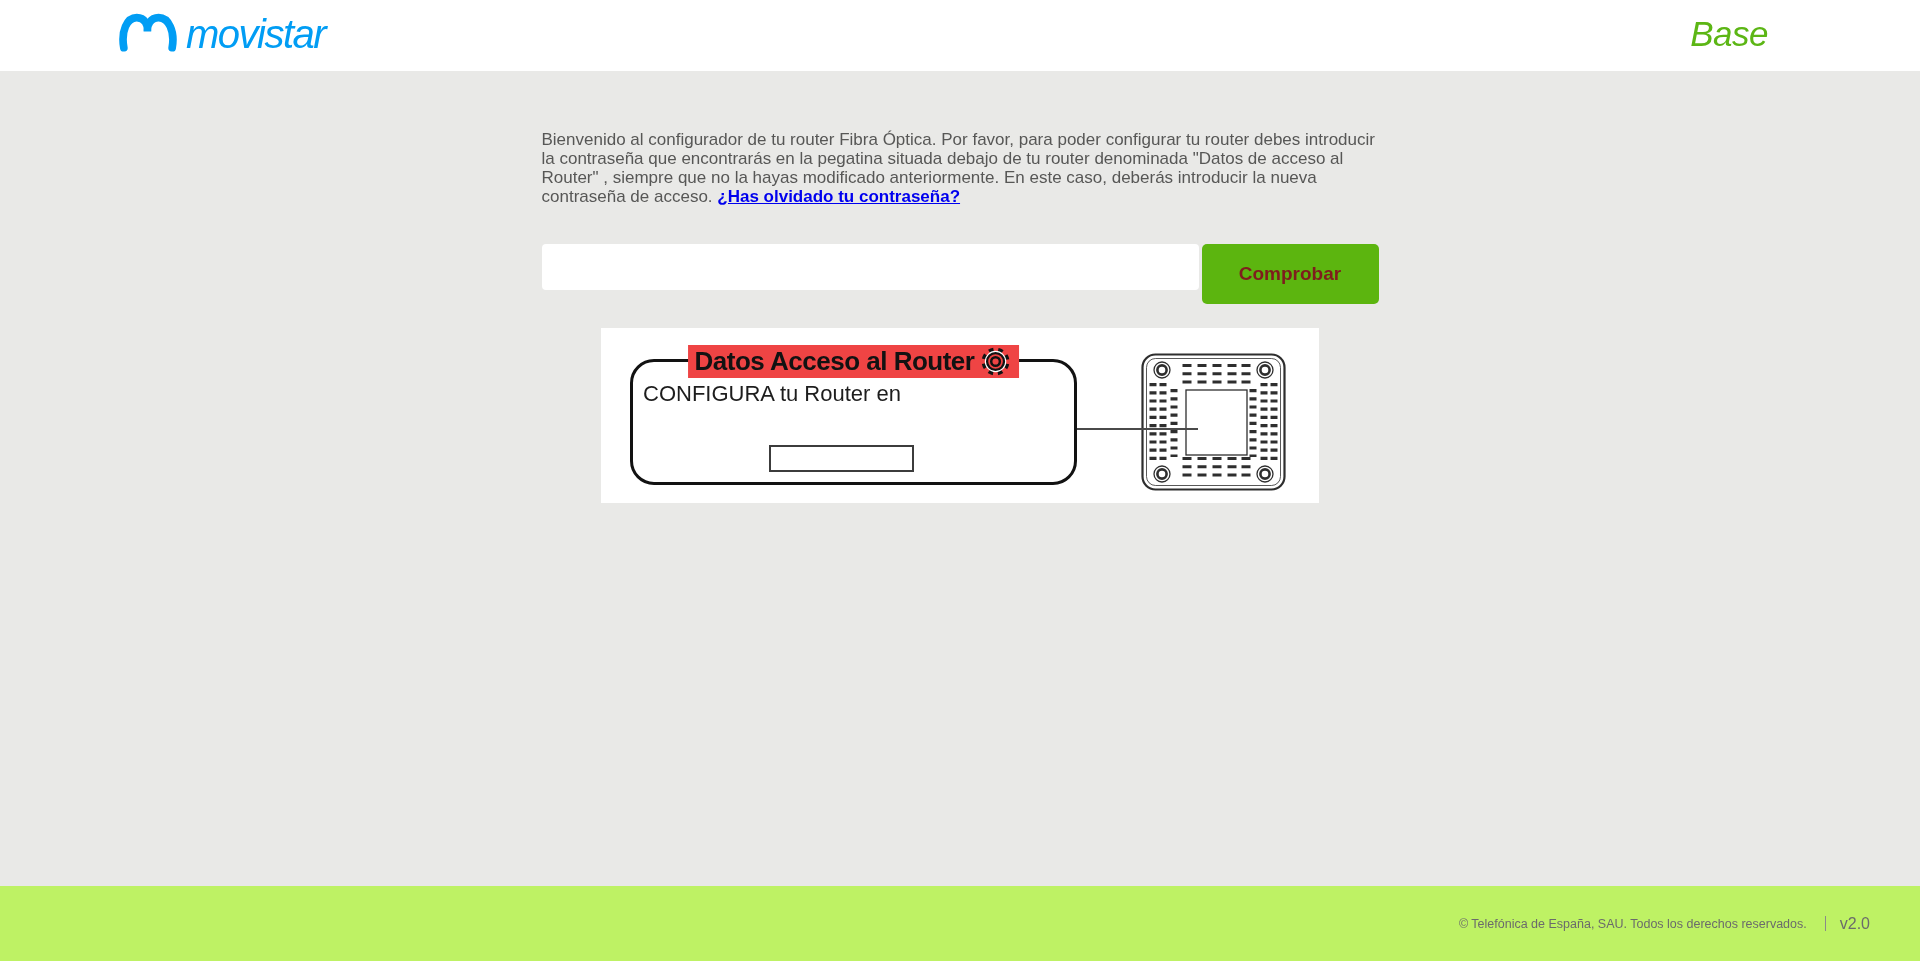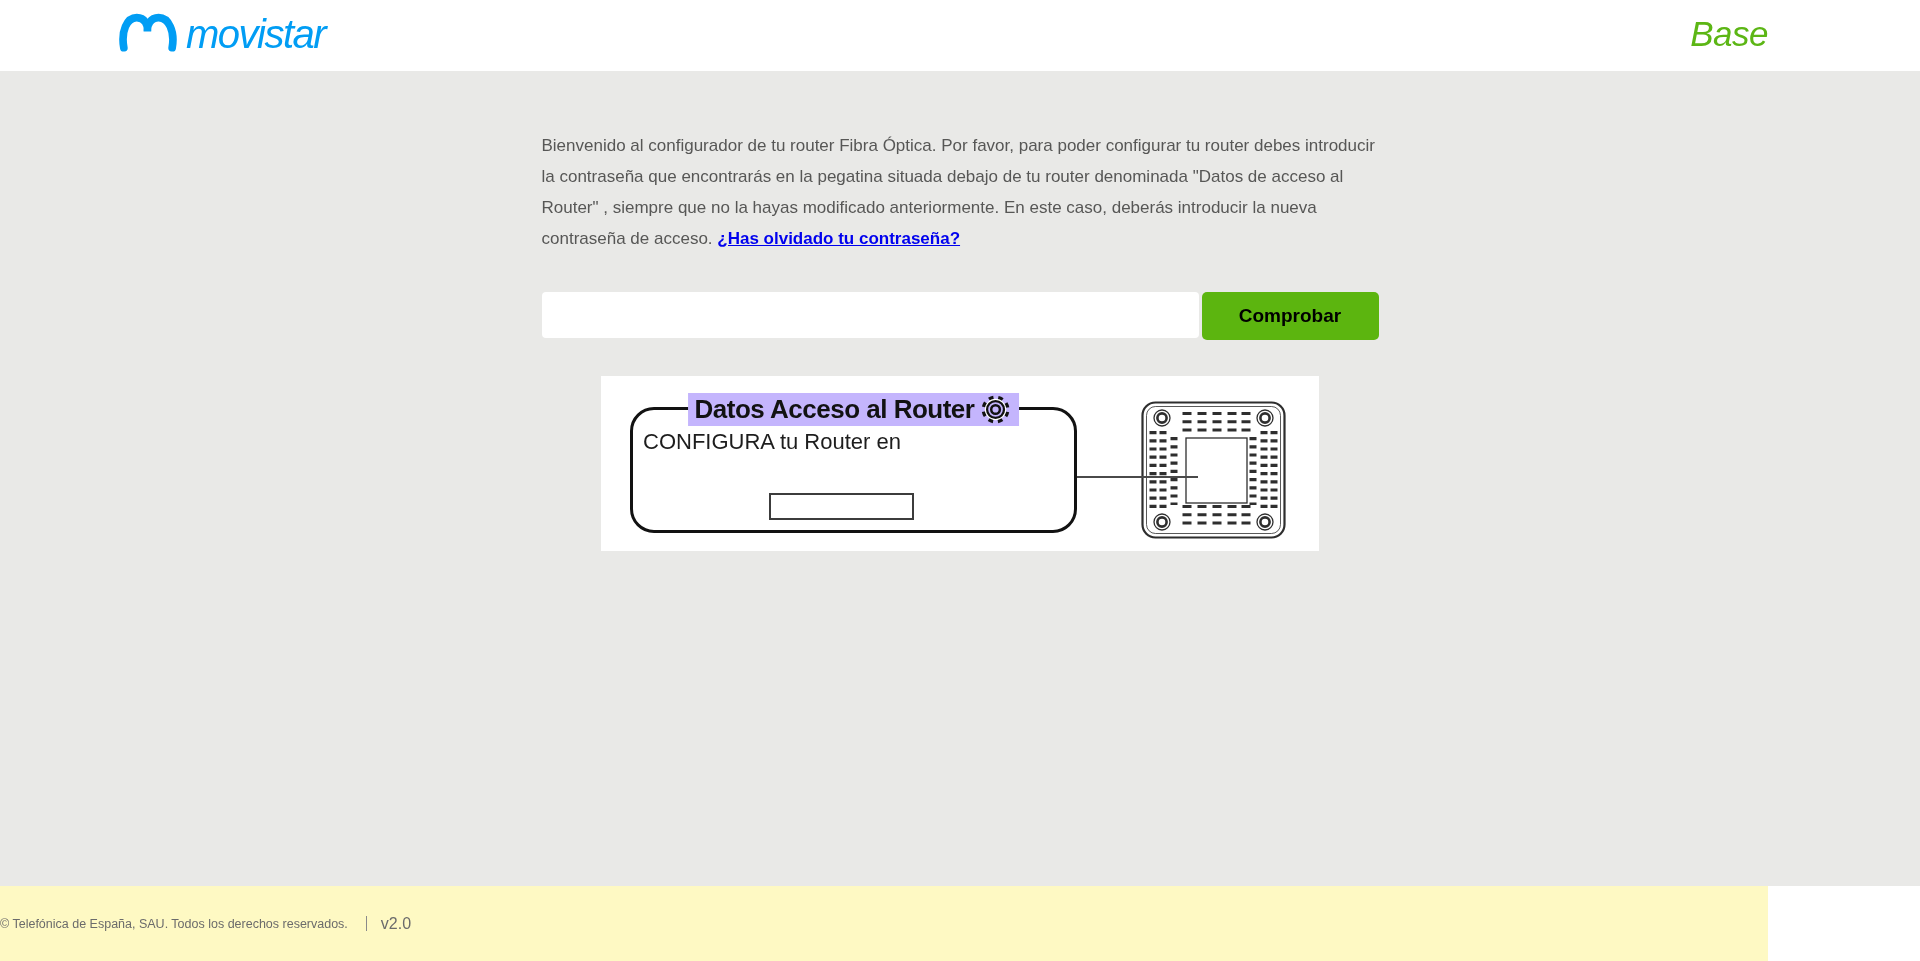--- a/index.html
+++ b/index.html
@@ -12,52 +12,52 @@
   .brand-m { width:60px; height:46px; }
   .brand-text { font-size:40px; font-weight:500; letter-spacing:-1.5px;
                 color:#019df4; line-height:1; margin-left:8px; padding-bottom:2px; }
   .product { position:absolute; right:152px; top:14px; font-size:35px; font-weight:500;
              color:#5cb615; letter-spacing:-0.5px;margin-left:48px; }
 
   
   .main { width:1920px; height:815px; background:#e9e9e7; padding-top:59px; }
   .content { width:837px; margin:0 auto; }
 
-  .intro { font-size:17px; line-height:31px; color:#575756; }
+  .intro { font-size:17px; line-height:19px; color:#575756; }
   .intro a { color:#0000ee; font-weight:bold; text-decoration:underline; }
 
   .form-row { margin-top:38px; display:flex; justify-content:space-between; height:46px; }
   .pwd-input { width:657px; height:46px; border:none; border-radius:4px; background:#ffffff;
                font-size:18px; padding:0 14px; color:#333; outline:none; }
-  .submit-btn { width:177px; height:48px; border:none; border-radius:5px; background:#5cb50f;
-                color:#000000; font-size:19px; font-weight:bold; cursor:pointer;
+  .submit-btn { width:177px; height:60px; border:none; border-radius:5px; background:#5cb50f;
+                color:#7f1d1d; font-size:19px; font-weight:bold; cursor:pointer;
                 font-family:"Liberation Sans", sans-serif; }
 
   
   .image-block { position:relative; width:718px; height:175px; background:#ffffff;
                  margin:38px auto 0 auto; }
 
   .sticker { position:absolute; left:29px; top:31px; width:447px; height:126px;
              border:3px solid #121212; border-radius:24px; z-index:3; }
   .sticker-legend { position:absolute; top:-17px; left:50%; transform:translateX(-50%);
-                    background:#c4b5fd; padding:0 7px; display:flex; align-items:center;
+                    background:#ef4444; padding:0 7px; display:flex; align-items:center;
                     white-space:nowrap; }
   .sticker-title { font-size:26px; font-weight:bold; color:#121212; letter-spacing:-0.5px; }
   .gear { width:33px; height:33px; margin-left:5px; }
   .sticker-body { padding:20px 16px 0 10px; font-size:22px; line-height:24px; color:#1d1d1d; }
   .sticker-box { position:absolute; left:136px; top:83px; width:145px; height:27px;
                  border:2px solid #3c3c3c; background:#ffffff; }
 
   .connector { position:absolute; left:473px; top:100px; width:124px; height:2px;
                background:#4a4a4a; z-index:2; }
   .router-art { position:absolute; left:540px; top:25px; z-index:1; }
 
   
-  .footer { width:1768px; height:75px; background:#fef9c3; display:flex; align-items:center;
-            padding-right:50px; }
+  .footer { width:1920px; height:75px; background:#bef264; display:flex; align-items:center;
+            justify-content:flex-end; padding-right:50px; }
   .copyright { font-size:12.5px; color:#6b6b6b; }
   .footer-divider { width:1px; height:15px; background:#8a8a8a; margin:0 14px 0 18px; }
   .version { font-size:16px; color:#6b6b6b; }
 </style>
 </head>
 <body>
 
 <div class="header">
   <div class="brand">
     <svg class="brand-m" viewBox="0 0 100 78" fill="none">

